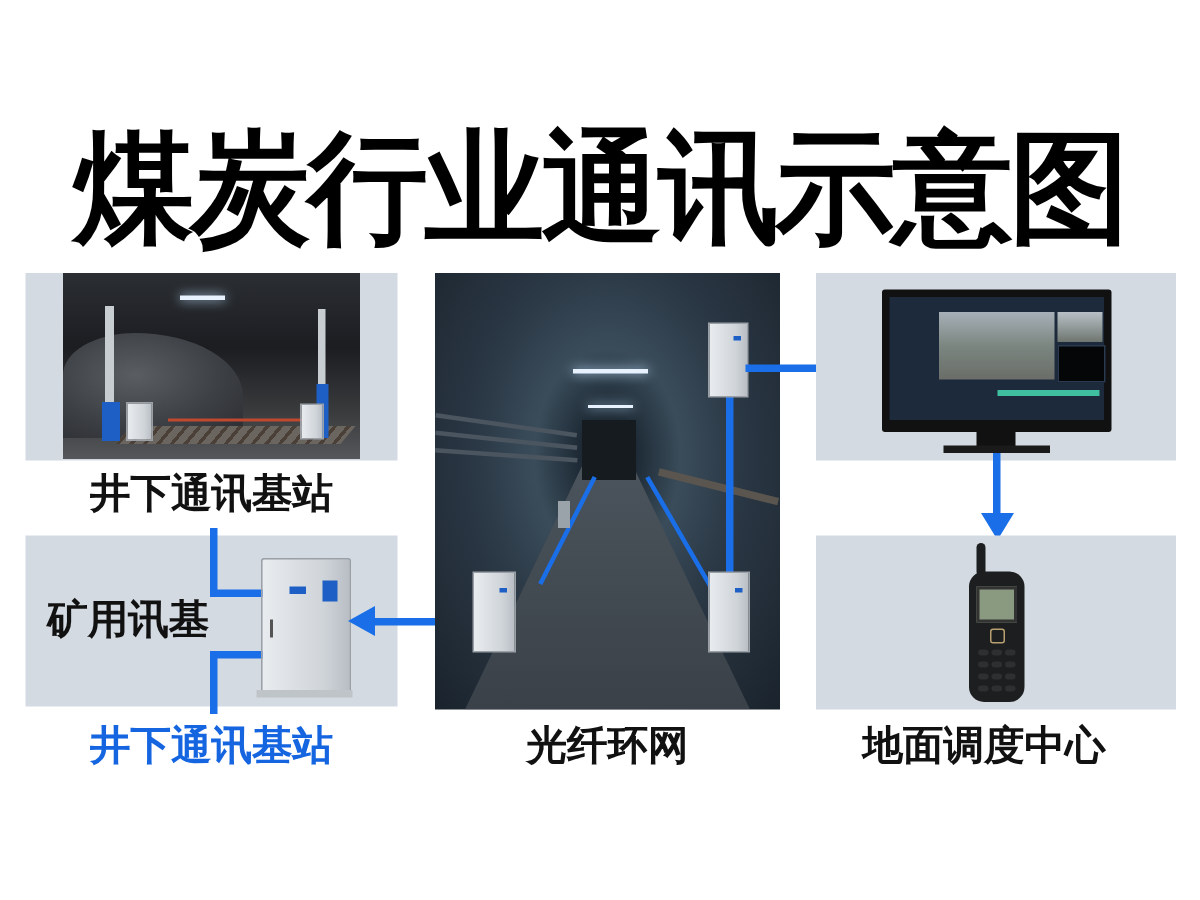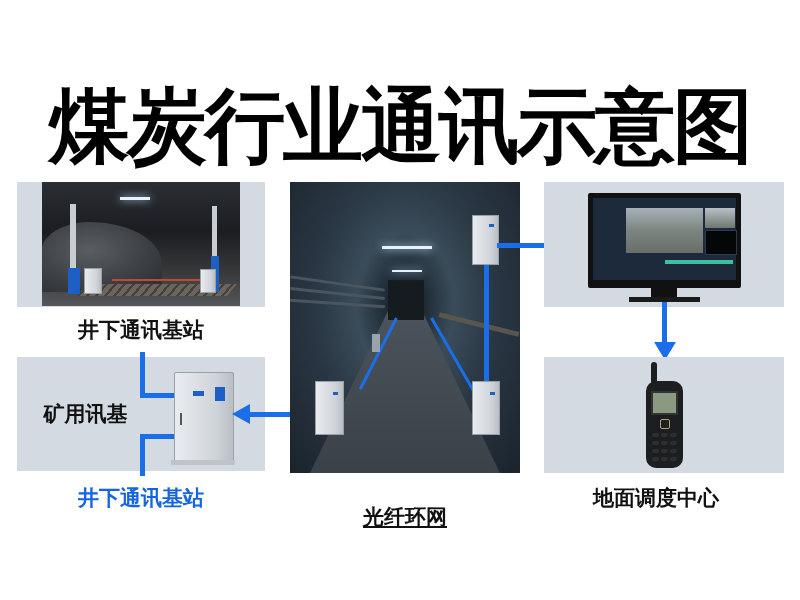--- a/index.html
+++ b/index.html
@@ -2,21 +2,21 @@
 <html><head>
 <meta charset="utf-8">
 <style>
   html, body { margin:0; padding:0; }
   body { width:800px; height:600px; background:#ffffff; position:relative; overflow:hidden;
          font-family:"DejaVu Sans","Liberation Sans",sans-serif; }
   .abs { position:absolute; }
   .title { left:0; top:78px; width:800px; text-align:center; font-size:80px; font-weight:900;
            color:#000; letter-spacing:-2px; line-height:96px; transform:scaleY(1.02); }
   .panel { background:#d3dae1; }
-  .label { font-size:21px; font-weight:bold; color:#111; text-align:center; line-height:32px; white-space:nowrap; }
+  .label { font-size:27px; font-weight:bold; color:#111; text-align:center; line-height:32px; white-space:nowrap; }
   .label.blue { color:#1565e0; }
   .wire { background:#1a6fe8; }
   .photo { overflow:hidden; }
   
   .mine { background:linear-gradient(180deg,#2b2e33 0%,#1b1d21 40%,#3a3b3d 75%,#55575a 100%); }
   .rock { background:radial-gradient(ellipse at 40% 40%,#5a5d62 0%,#3d4045 55%,#2a2c30 100%); border-radius:40% 60% 10% 0; }
   .rail { background:repeating-linear-gradient(90deg,#4a4038 0 3px,#6b6560 3px 9px); }
   .cab { background:linear-gradient(90deg,#e9ecef 0%,#cfd4d9 70%,#b8bec4 100%); border:1px solid #9aa0a6; }
   .cab .scr { position:absolute; background:#1d5fc4; }
   .tower { background:#c8cdd2; }
@@ -93,21 +93,21 @@
     <div class="scr" style="left:16px;top:8px;width:5px;height:3px;"></div>
   </div>
   <div class="abs cab" style="left:25px;top:199px;width:27px;height:52px;">
     <div class="scr" style="left:17px;top:10px;width:5px;height:3px;"></div>
   </div>
   <div class="abs cab" style="left:182px;top:199px;width:26px;height:52px;">
     <div class="scr" style="left:17px;top:10px;width:5px;height:3px;"></div>
   </div>
   <div class="abs" style="left:82px;top:152px;width:8px;height:18px;background:#9aa3aa;"></div>
 </div>
-<div class="abs label" style="left:290px;top:501px;width:230px;text-decoration:underline;">光纤环网</div>
+<div class="abs label" style="left:290px;top:482px;width:230px;">光纤环网</div>
 
 <div class="abs wire" style="left:497px;top:243px;width:72px;height:5px;"></div>
 <div class="abs" style="left:568px;top:235px;width:0;height:0;border-top:11px solid transparent;border-bottom:11px solid transparent;border-left:20px solid #1a6fe8;"></div>
 
 <div class="abs panel" style="left:544px;top:182px;width:240px;height:125px;"></div>
 <div class="abs monitor" style="left:588px;top:193px;width:153px;height:95px;">
   <div class="abs mscreen" style="left:5px;top:5px;width:143px;height:82px;">
     <div class="abs" style="left:33px;top:10px;width:77px;height:45px;background:linear-gradient(180deg,#a7b0b8 0%,#7b8680 50%,#6a6d68 100%);"></div>
     <div class="abs" style="left:112px;top:10px;width:30px;height:20px;background:linear-gradient(180deg,#b7c0c6,#6f7670);"></div>
     <div class="abs" style="left:112px;top:32px;width:30px;height:23px;background:#050607;border:1px solid #2a3a50;"></div>

